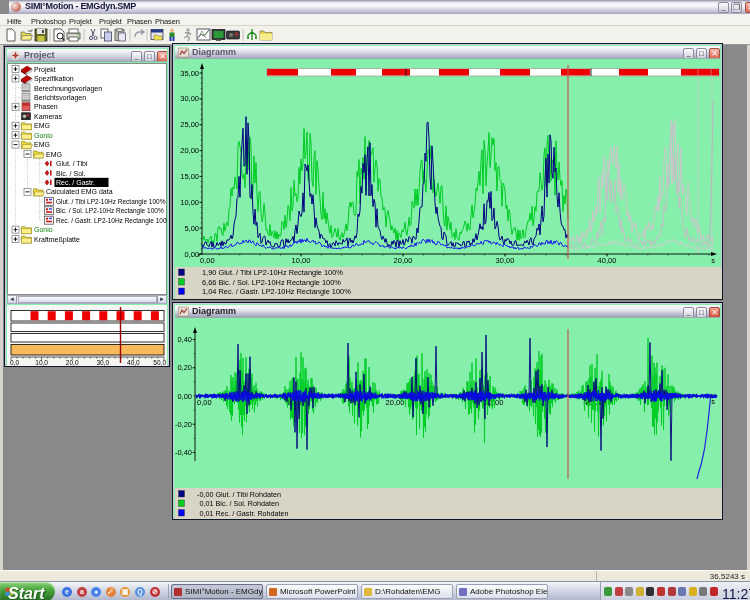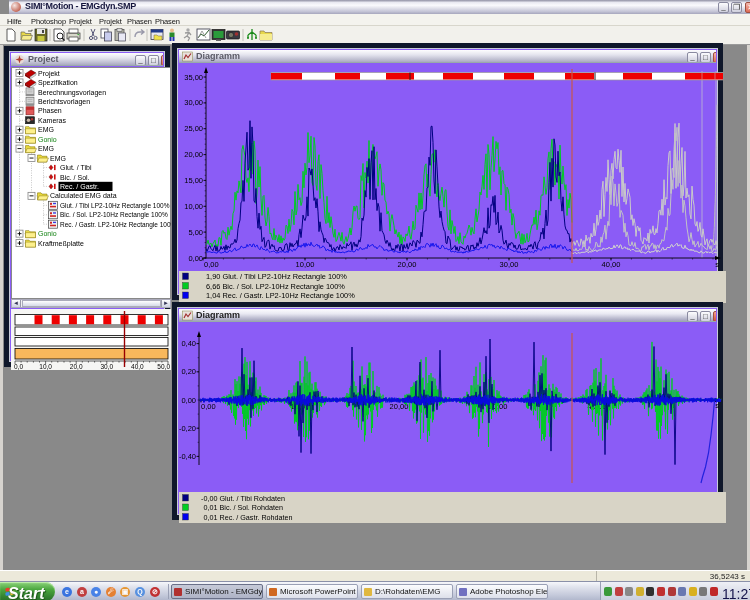--- a/index.html
+++ b/index.html
@@ -1,16 +1,16 @@
 <!DOCTYPE html>
 <html><head><meta charset="utf-8"><style>
 *{margin:0;padding:0;box-sizing:border-box}
 body{width:750px;height:600px;overflow:hidden;font-family:"Liberation Sans",sans-serif;background:#898989;position:relative}
 .abs{position:absolute}
-.win{position:absolute;border:5px solid #0f172a;box-shadow:inset 0 0 0 1px #c8ccd8;background:#8b5cf6}
+.win{position:absolute;border:1px solid #0f172a;box-shadow:inset 0 0 0 1px #c8ccd8;background:#86efac}
 .tbar{position:absolute;left:2px;right:2px;top:2px;height:13px;background:linear-gradient(180deg,#fdfdfe 0%,#e4e4ee 40%,#b9b9cc 85%,#a9a9c0 100%);border-bottom:1px solid #9aa;overflow:hidden}
 .tbtn{position:absolute;top:1.5px;width:11px;height:11px;border:1px solid #8a8aa0;border-radius:2px;background:linear-gradient(180deg,#fcfcfe,#cfcfdd)}
 .tbtn.close{background:linear-gradient(180deg,#f6b8ae,#dd6a55);border-color:#a05040}
 .glyph{position:absolute;font-size:8px;line-height:9px;width:100%;text-align:center;color:#333}
 </style></head><body>
 
 <div class="abs" style="left:9px;top:0;width:750px;height:14px;background:linear-gradient(180deg,#8f8fa3 0%,#eaeaf2 18%,#fafafd 38%,#c4c4d6 82%,#a6a6bd 100%)">
  <div class="abs" style="left:2px;top:2px;width:10px;height:10px;border-radius:5px;background:radial-gradient(circle at 35% 35%,#f5e6e2,#c46a5a 70%,#8e3a2e)"></div>
  <div class="abs" style="left:16px;top:1px;font-size:9px;letter-spacing:-0.3px;font-weight:bold;color:#14143c">SIMI°Motion - EMGdyn.SMP</div>
  <div class="tbtn" style="left:709px">

